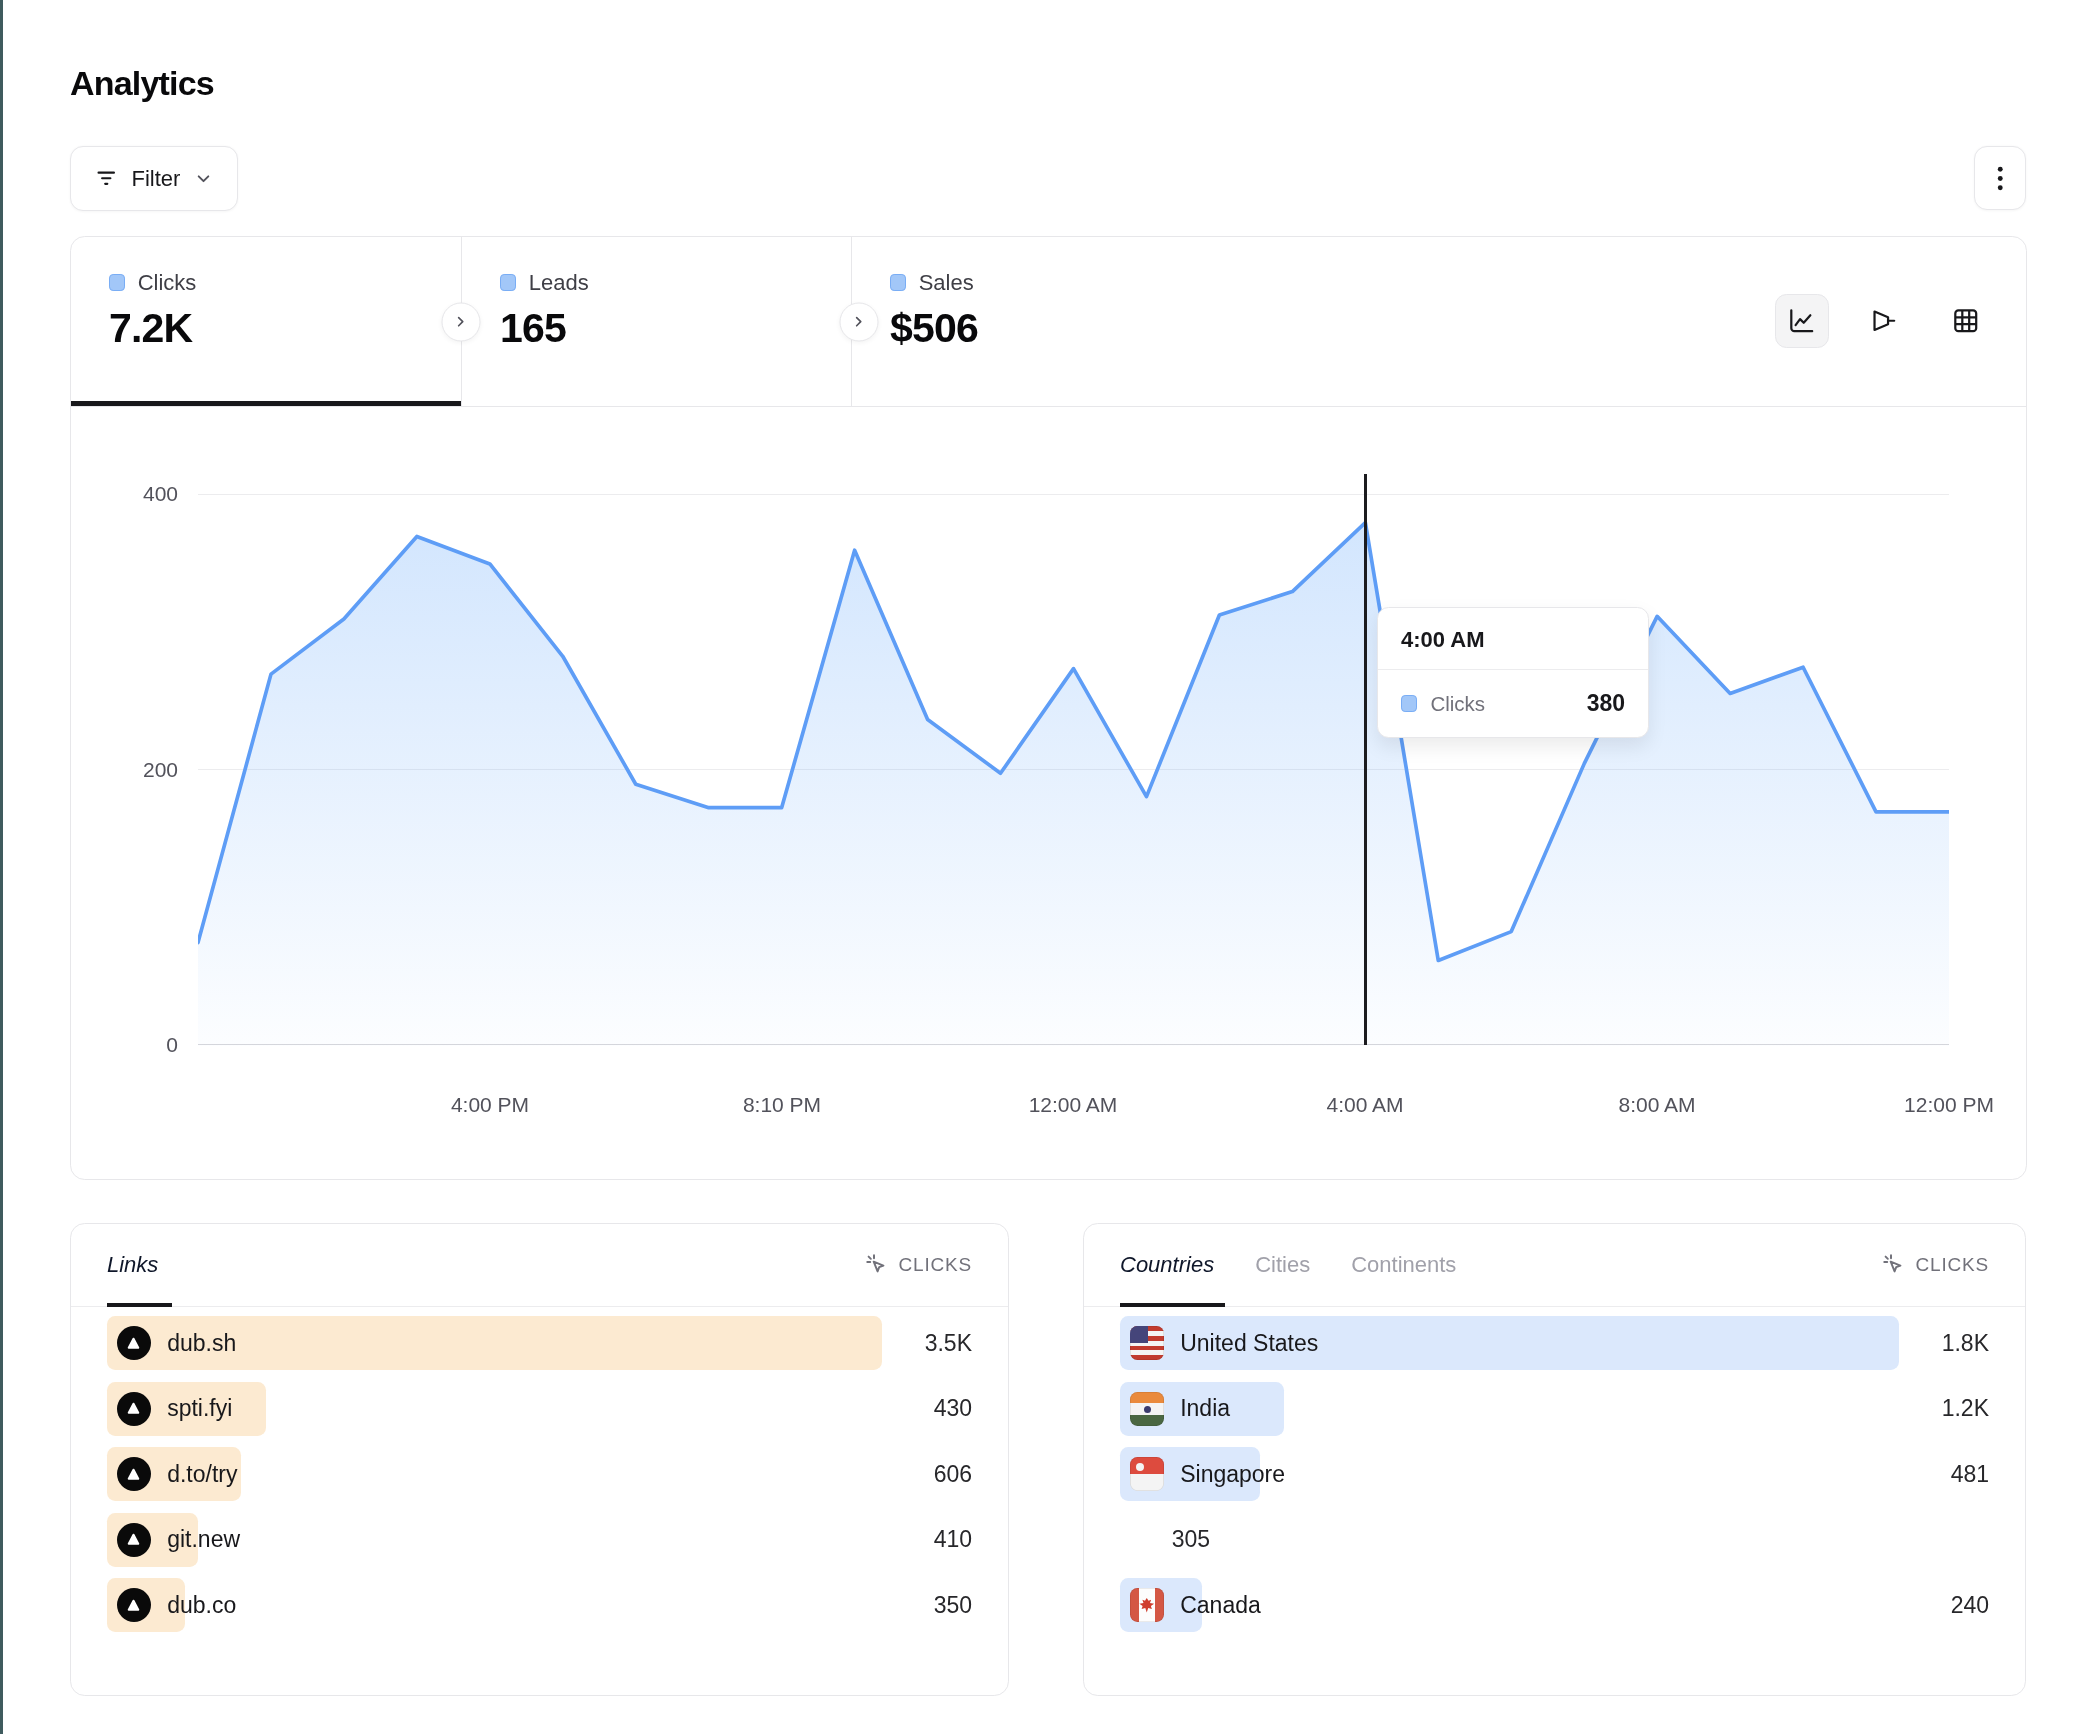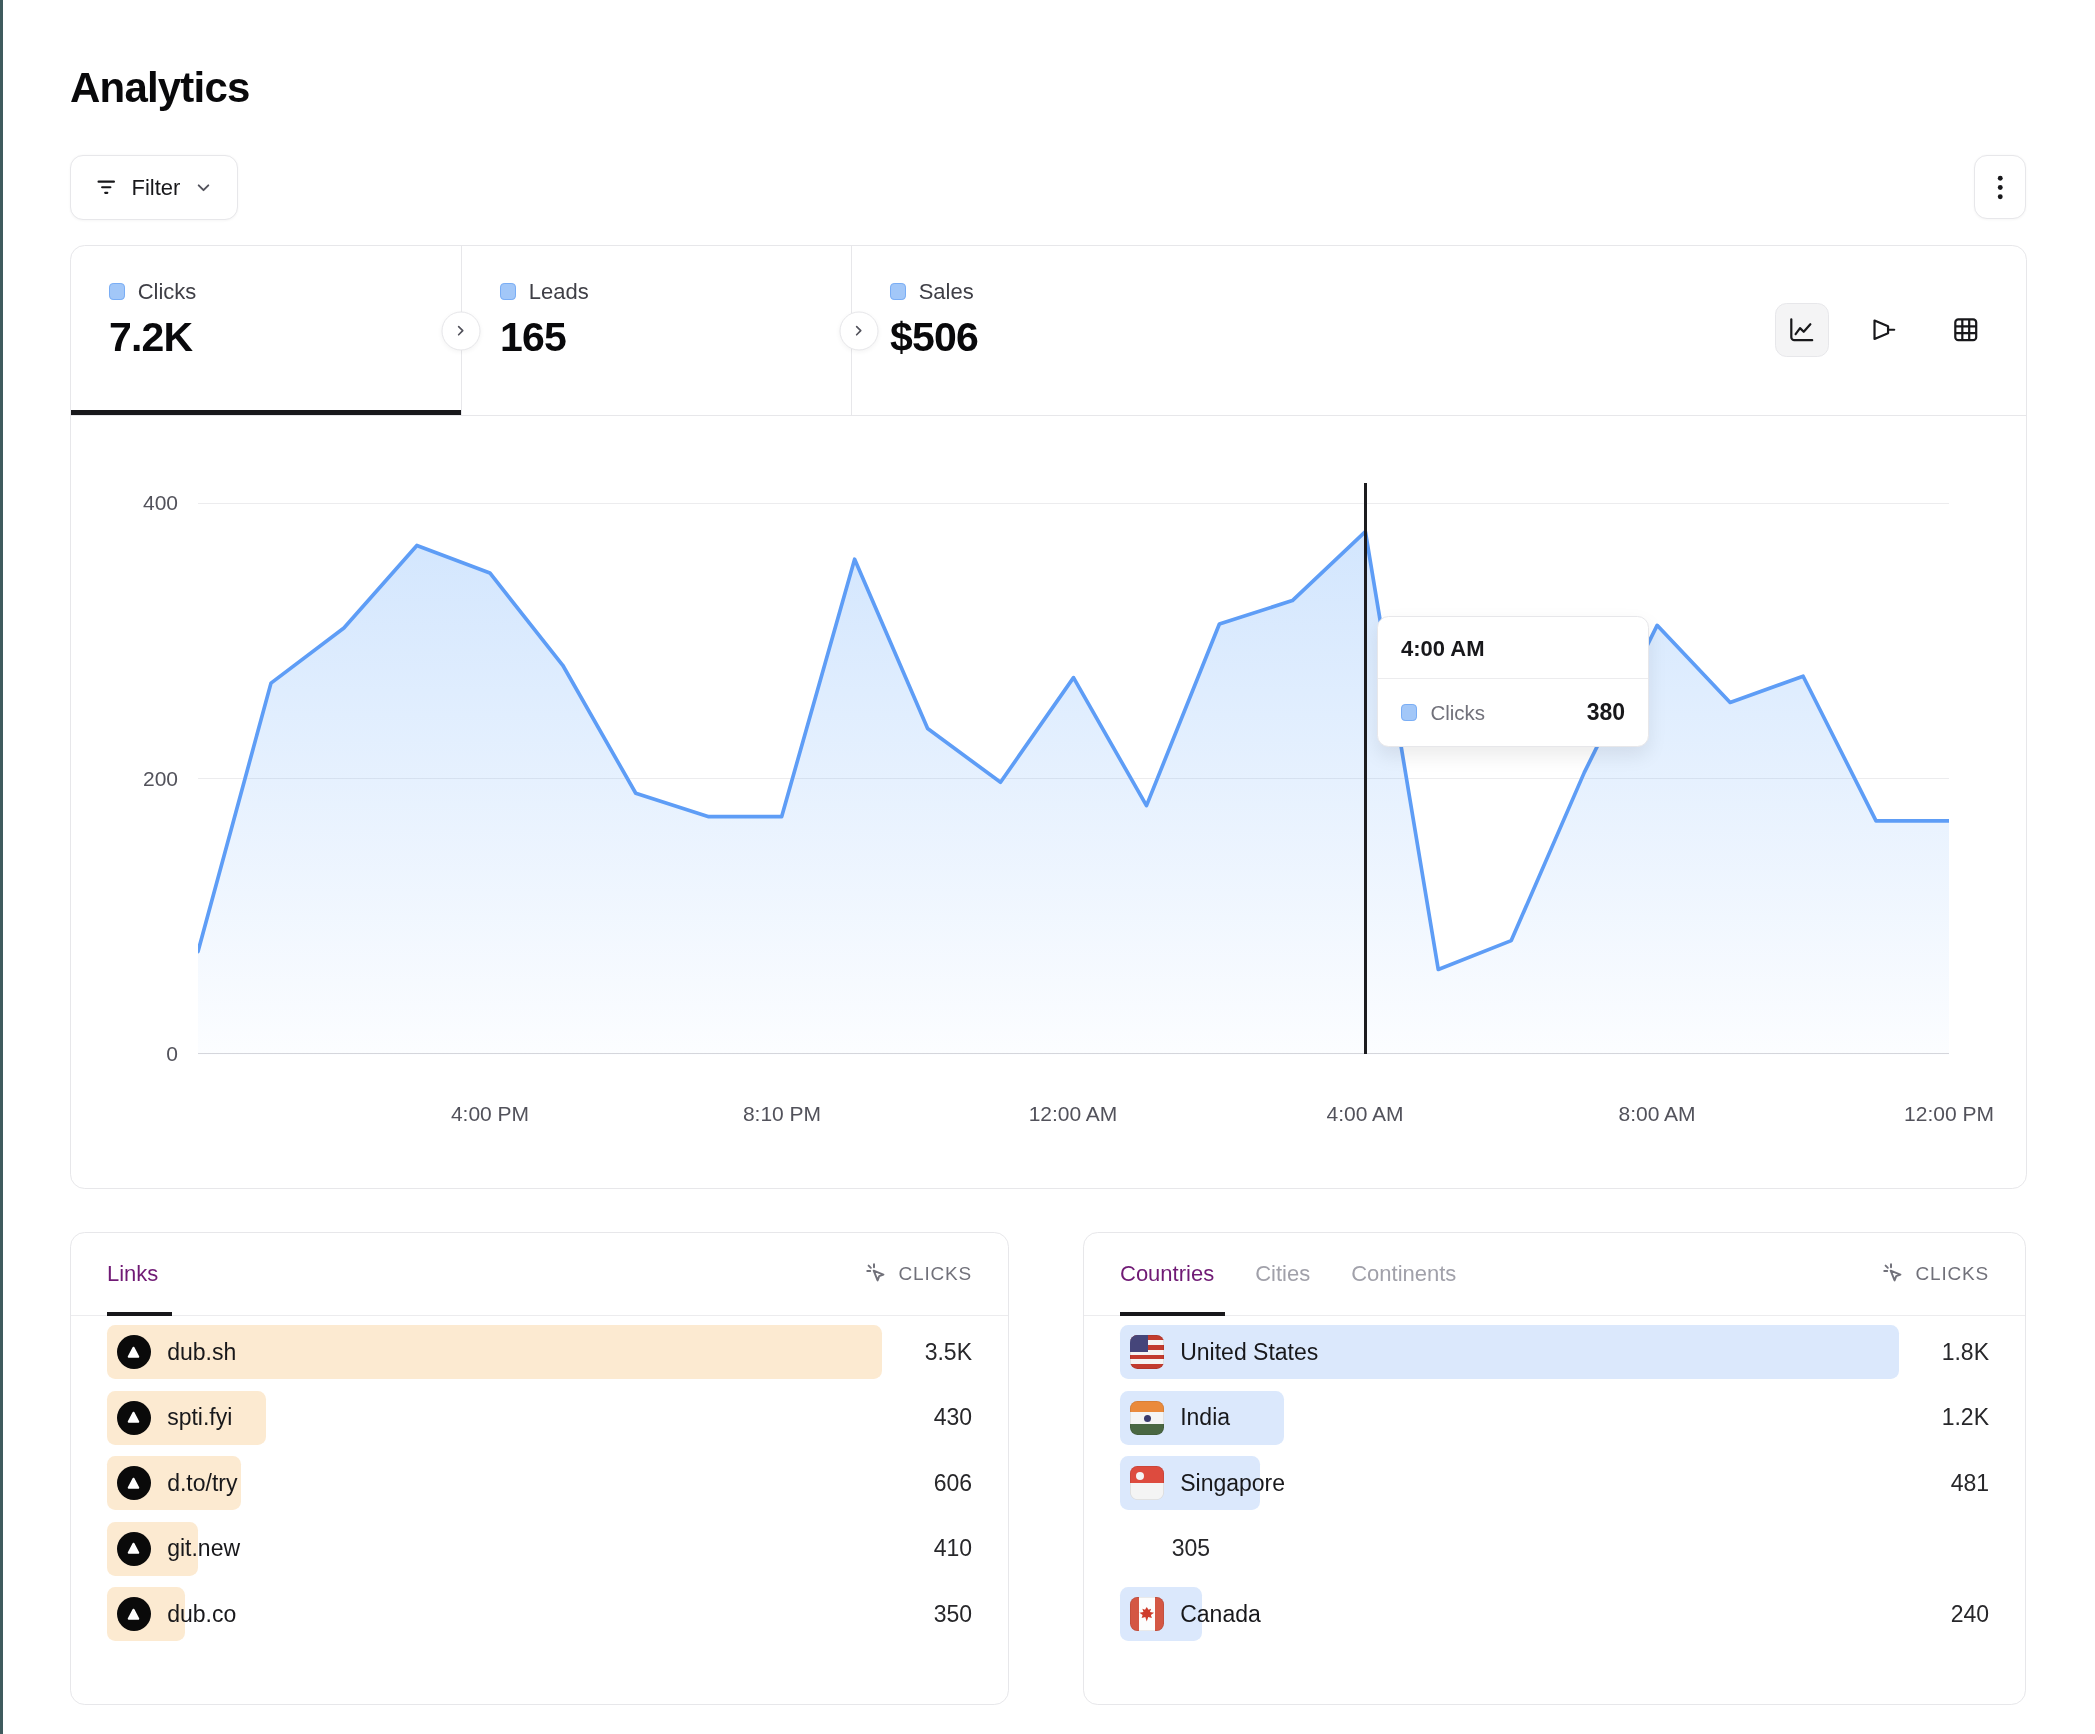--- a/index.html
+++ b/index.html
@@ -5,21 +5,21 @@
   * { margin:0; padding:0; box-sizing:border-box; }
   html,body { background:#ffffff; }
   body {
     width:2096px; height:1735px;
     font-family:"Liberation Sans","DejaVu Sans",sans-serif;
     color:#18181b; position:relative; overflow:hidden;
   }
   .edge-strip { position:absolute; left:0; top:0; width:3.3px; height:100%; background:#3f5b5e; }
 
   
-  .page-title { margin:64px 70px 0; font-size:42px; font-weight:700; letter-spacing:-0.8px; color:#09090b; }
+  .page-title { margin:64px 70px 0; font-size:34px; font-weight:700; letter-spacing:-0.8px; color:#09090b; }
 
   .toolbar { margin:43px 70px 0; display:flex; gap:21px; position:relative; height:65px; }
   .btn {
     display:flex; align-items:center; gap:13px; height:65px;
     background:#fff; border:1.6px solid #e7e7ea; border-radius:13px;
     padding:0 23px; font-size:22px; font-weight:500; color:#18181b;
     box-shadow:0 0.8px 2.5px rgba(0,0,0,.04); cursor:pointer;
   }
   .btn svg { flex:none; }
   .date-btn { width:327px; padding:0 24.5px; }
@@ -67,21 +67,21 @@
   .tooltip-row .t-value { margin-left:auto; font-size:23px; font-weight:700; color:#18181b; }
 
   
   .bottom-row { margin:43px 70px 0; display:flex; gap:74px; }
   .panel { border:1.6px solid #e7e7ea; border-radius:14.7px; background:#fff; height:473px; overflow:hidden; }
   .links-panel { width:939px; flex:none; }
   .geo-panel { flex:1; }
   .panel-header { position:relative; height:83px; display:flex; align-items:center; border-bottom:1.6px solid #ececee; padding:0 36px; }
   .panel-tabs { display:flex; gap:41px; align-items:center; }
   .panel-tab { font-size:22px; font-weight:500; color:#a1a1aa; cursor:pointer; }
-  .panel-tab.active { color:#701a75; }
+  .panel-tab.active { color:#0f172a;font-style:italic; }
   .tab-underline { position:absolute; bottom:-1.6px; left:36px; height:4.1px; background:#18181b; }
   .metric { margin-left:auto; display:flex; align-items:center; gap:9.8px; color:#71717a; font-size:19px; font-weight:500; letter-spacing:0.8px; }
   .panel-body { padding-top:9.8px; }
   .row { display:flex; align-items:center; height:54px; margin:0 36px 11.5px; }
   .bar-track { position:relative; flex:1; height:54px; }
   .bar { position:absolute; left:0; top:0; height:54px; border-radius:8.2px; }
   .links-panel .bar { background:#fcead1; }
   .geo-panel .bar { background:#dbe8fc; }
   .row-content { position:absolute; left:9.8px; top:0; height:54px; display:flex; align-items:center; gap:16.4px; }
   .row-label { font-size:23px; color:#18181b; white-space:nowrap; }

